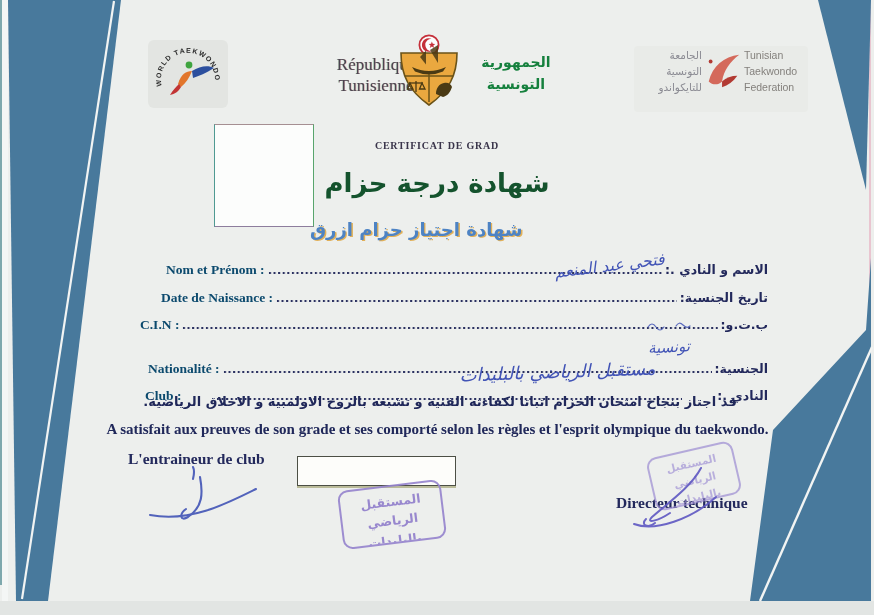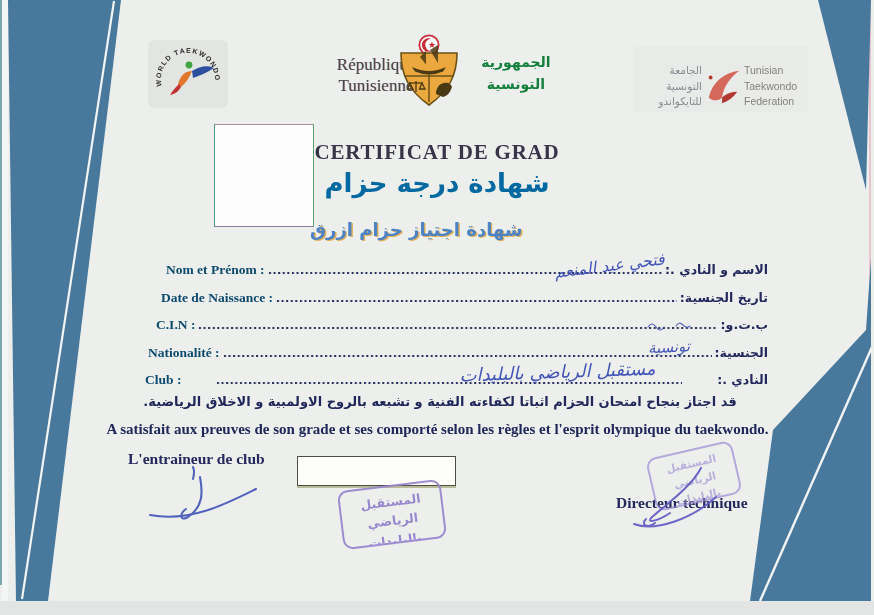--- a/index.html
+++ b/index.html
@@ -17,48 +17,48 @@
   .content{position:absolute;inset:0;z-index:2;}
 
   
   .wt-logo{left:148px;top:40px;width:80px;height:68px;}
   .republique{left:294px;top:54px;width:164px;text-align:center;font-size:17px;color:#4c4452;
      line-height:1.25;text-shadow:.6px 0 rgba(190,70,70,.30), -.6px 0 rgba(70,150,70,.30);}
   .emblem{left:398px;top:34px;width:62px;height:76px;}
   .republic-ar{left:466px;top:52px;width:100px;text-align:center;font-family:"DejaVu Sans",sans-serif;
      font-size:14px;font-weight:bold;color:#15803d;line-height:1.55;}
   .fed{left:634px;top:46px;width:174px;height:66px;background:#e9ebe8;border-radius:4px;
-     display:flex;align-items:flex-end;justify-content:space-between;padding:2px 4px;box-sizing:border-box;}
+     display:flex;align-items:flex-start;justify-content:space-between;padding:2px 4px;box-sizing:border-box;}
   .fed-ar{width:64px;text-align:right;font-family:"DejaVu Sans",sans-serif;font-size:10.5px;
      color:#8b8b93;line-height:1.5;}
   .fed-en{width:60px;text-align:left;font-family:"Liberation Sans",sans-serif;font-size:10.5px;
      color:#84817d;line-height:1.5;}
   .fed-swoosh{width:40px;height:46px;}
 
   .photo-box{left:214px;top:124px;width:98px;height:101px;background:#fcfdfc;
      border:1px solid;border-color:#a58f92 #58a56d #8d7d9d #4f9a92;}
 
-  .title-fr{left:287px;top:140px;width:300px;text-align:center;font-size:21px;font-weight:bold;
+  .title-fr{left:287px;top:140px;width:300px;text-align:center;font-size:10px;font-weight:bold;
      letter-spacing:.8px;color:#39344a;}
   .title-ar{left:297px;top:168px;width:280px;text-align:center;font-family:"DejaVu Sans",sans-serif;
-     font-size:26px;font-weight:bold;color:#0369a1;}
+     font-size:26px;font-weight:bold;color:#14532d;}
   .subtitle-ar{left:310px;top:219px;width:285px;text-align:left;font-family:"DejaVu Sans",sans-serif;
      font-size:18px;font-weight:bold;color:#4d83c4;text-shadow:1.4px 1.2px 0 rgba(222,160,50,.8);}
 
   
   .rows{left:140px;top:256px;width:628px;}
   .row{display:flex;align-items:flex-end;height:27.4px;box-sizing:border-box;padding-bottom:5px;}
   .flabel{font-size:13.5px;font-weight:bold;color:#0c4a6e;white-space:nowrap;line-height:16px;}
   .dots{flex:1;margin:0 3px;min-height:16px;
      background-image:radial-gradient(circle at 2px 2px,#2a3060 1.05px,rgba(0,0,0,0) 1.4px);
      background-size:4.6px 4px;background-repeat:repeat-x;background-position:left bottom 3px;}
   .alabel{font-family:"DejaVu Sans",sans-serif;font-size:12.5px;font-weight:bold;color:#23295c;
      white-space:nowrap;line-height:16px;}
-  .ind0{padding-left:26px;} .ind1{padding-left:21px;} .ind2{padding-left:0;margin-left:16px;}
-  .ind3{padding-left:8px;} .ind4{padding-left:5px;gap:32px;}
+  .ind0{padding-left:26px;} .ind1{padding-left:21px;} .ind2{padding-left:0;}
+  .ind3{padding-left:8px;margin-top:16px;} .ind4{padding-left:5px;gap:32px;}
 
   .hand{position:absolute;z-index:4;font-family:"DejaVu Sans",sans-serif;font-style:italic;
      color:#4254b6;white-space:nowrap;direction:rtl;}
   .hand-nom{left:540px;top:257px;width:125px;font-size:16px;transform:rotate(-7deg);}
   .hand-nat{left:580px;top:340px;width:110px;font-size:15px;transform:rotate(-3deg);}
   .hand-club{left:420px;top:361px;width:275px;font-size:18px;transform:rotate(-2deg);text-align:center;}
 
   .stmt-ar{left:95px;top:394px;width:690px;text-align:center;font-family:"DejaVu Sans",sans-serif;
      font-size:13px;font-weight:bold;color:#20285a;direction:rtl;}
   .stmt-fr{left:65px;top:421px;width:745px;text-align:center;font-size:15px;font-weight:bold;color:#20285a;}

